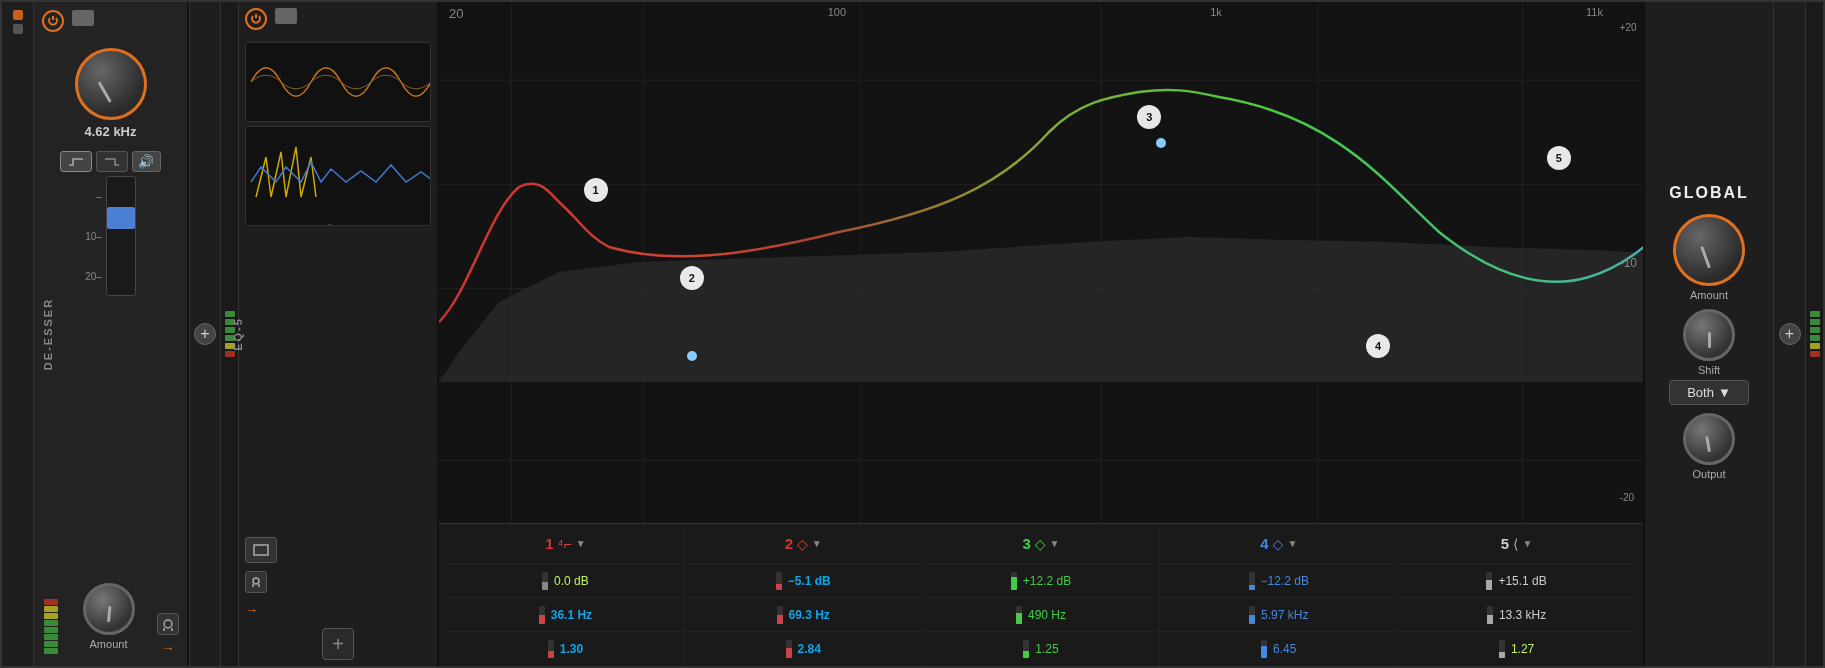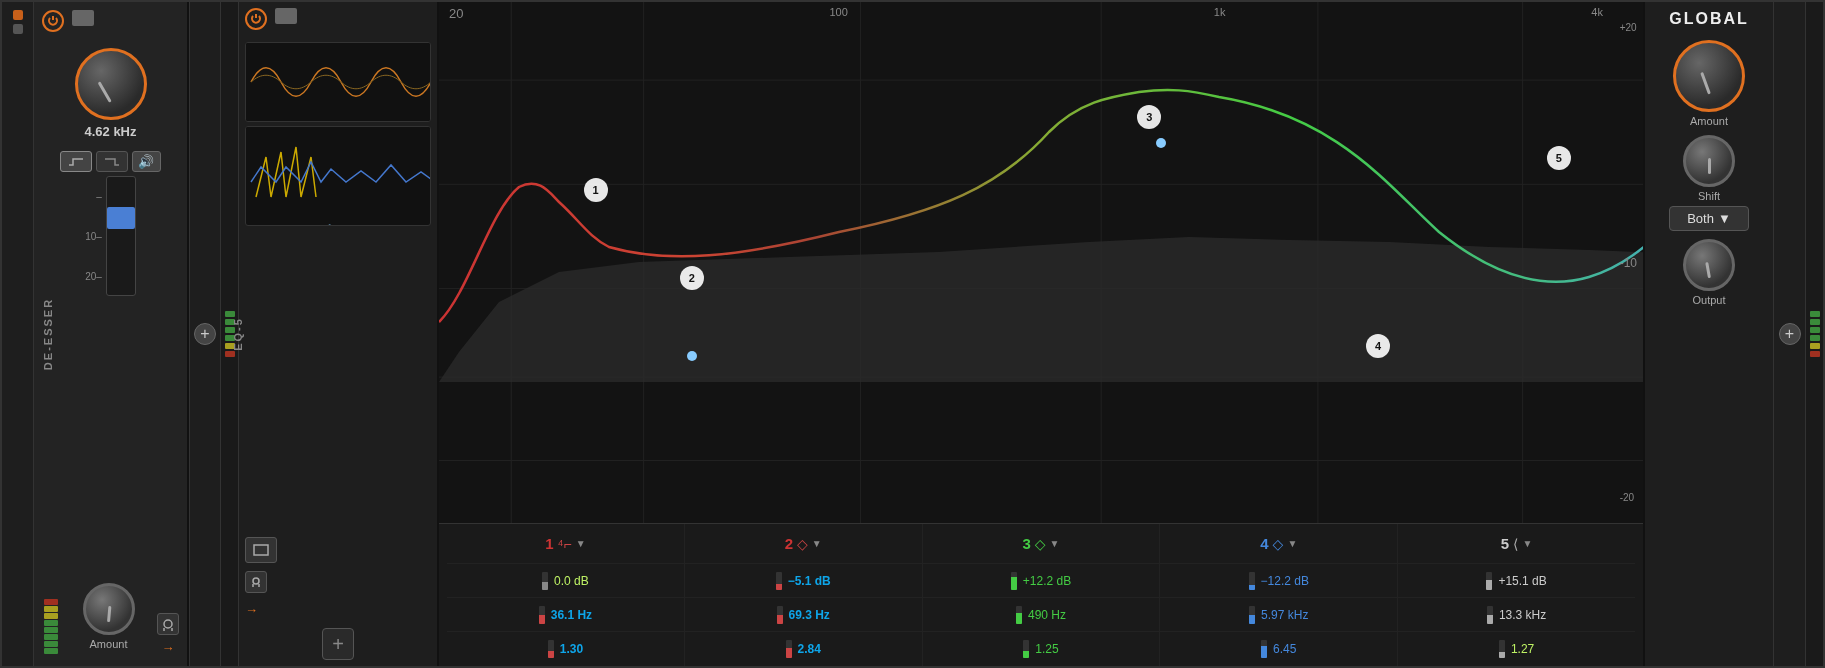--- a/index.html
+++ b/index.html
@@ -398,20 +398,21 @@
 
     
     .global-panel {
       width: 130px;
       background: #1e1e1e;
       border-left: 2px solid #111;
       display: flex;
       flex-direction: column;
       align-items: center;
       padding: 8px;
+      justify-content: center;
     }
 
     .global-title {
       color: #eee;
       font-size: 16px;
       font-weight: bold;
       letter-spacing: 2px;
       margin-bottom: 8px;
     }
 
@@ -676,21 +677,21 @@
   </div>
 
   <div class="eq-main">
 
     <div class="eq-graph" style="height: 390px; position: relative;">
 
       <div style="position:absolute; top:4px; left:10px; right:40px; display:flex; justify-content:space-between; z-index:5; pointer-events:none;">
         <span style="color:#888; font-size:13px;">20</span>
         <span style="color:#888; font-size:11px;">100</span>
         <span style="color:#888; font-size:11px;">1k</span>
-        <span style="color:#888; font-size:11px;">4k</span>
+        <span style="color:#888; font-size:11px;">11k</span>
       </div>
 
       <div style="position:absolute; right:6px; top:20px; bottom:20px; display:flex; flex-direction:column; justify-content:space-between; z-index:5; pointer-events:none;">
         <span style="color:#888; font-size:10px;">+20</span>
         <span style="color:#888; font-size:12px;">-10</span>
         <span style="color:#888; font-size:10px;">-20</span>
       </div>
 
       <svg width="100%" height="100%" style="position:absolute; inset:0;">
 

